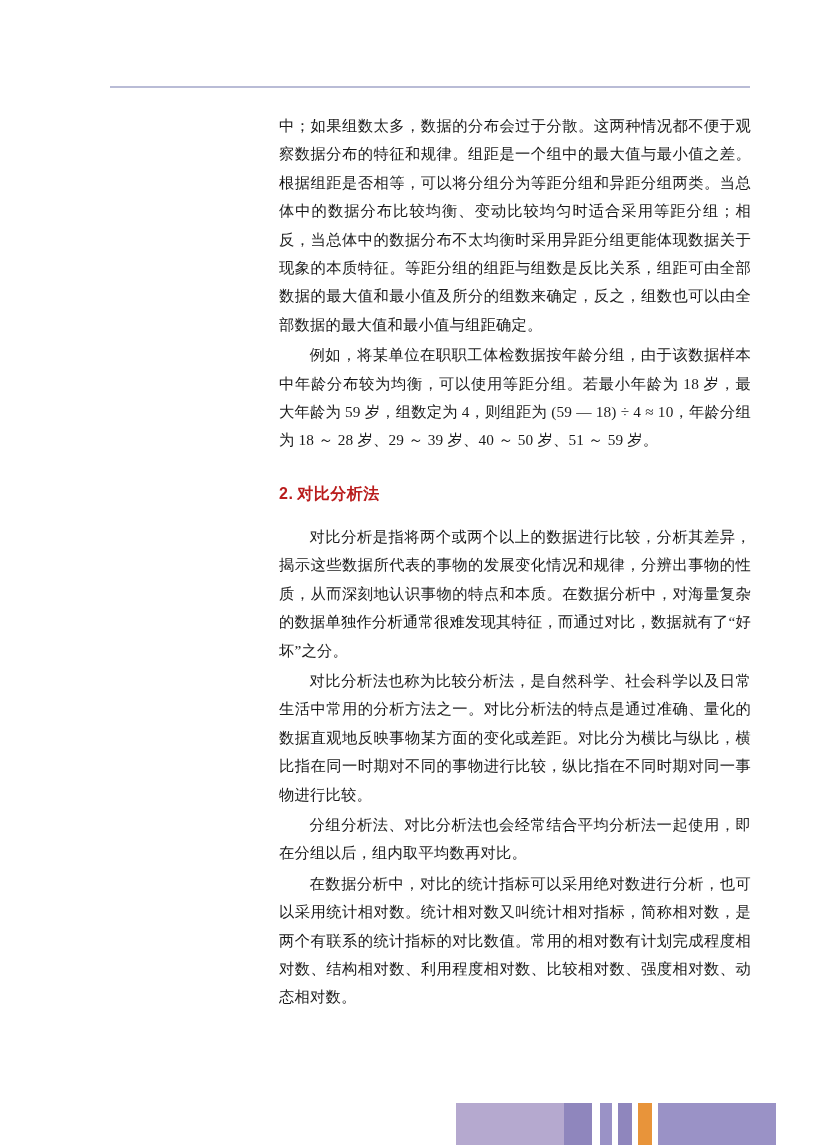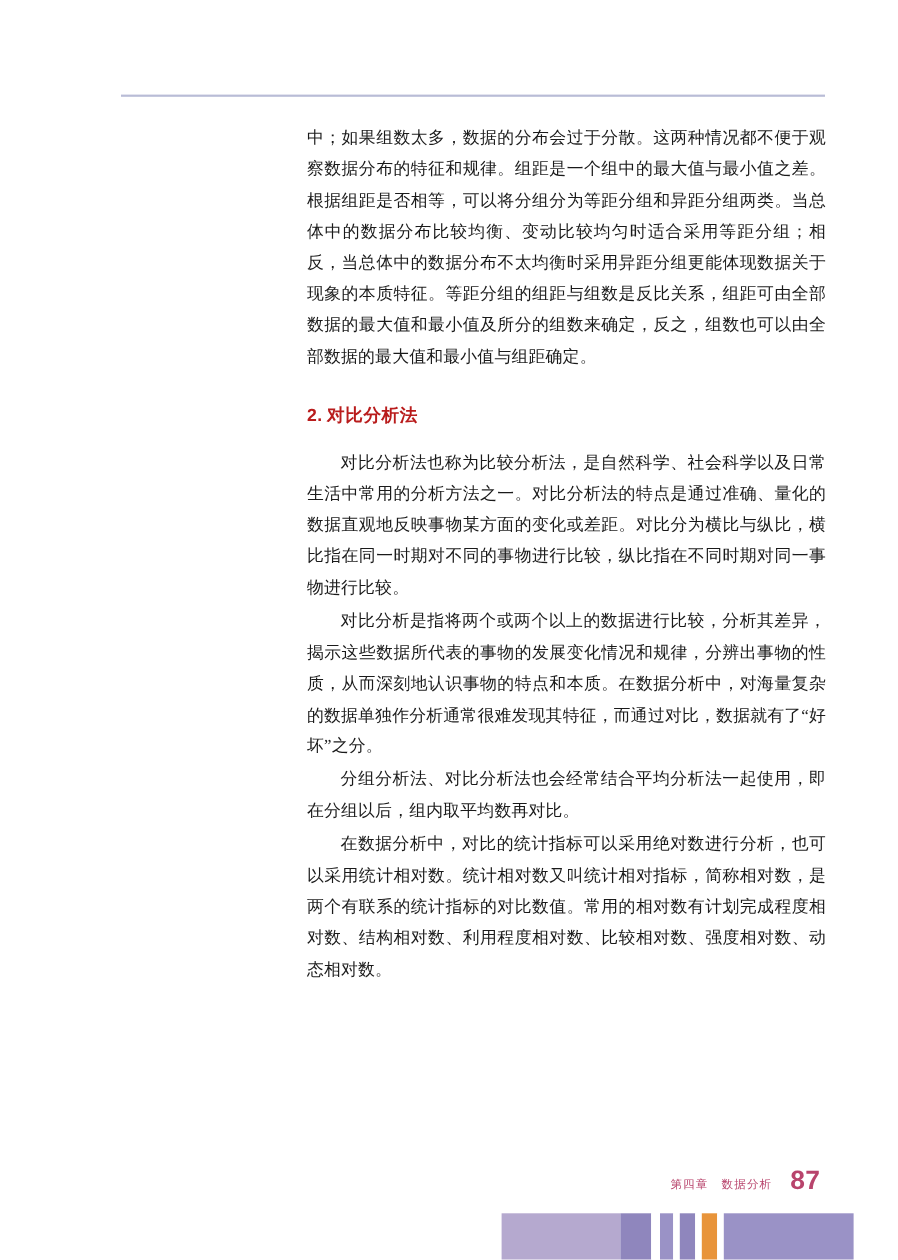--- a/index.html
+++ b/index.html
@@ -105,38 +105,33 @@
 </head>
 <body>
 
 <div class="page">
 
   <div class="top-rule"></div>
 
   <div class="content">
 
     <p class="body">中；如果组数太多，数据的分布会过于分散。这两种情况都不便于观察数据分布的特征和规律。组距是一个组中的最大值与最小值之差。根据组距是否相等，可以将分组分为等距分组和异距分组两类。当总体中的数据分布比较均衡、变动比较均匀时适合采用等距分组；相反，当总体中的数据分布不太均衡时采用异距分组更能体现数据关于现象的本质特征。等距分组的组距与组数是反比关系，组距可由全部数据的最大值和最小值及所分的组数来确定，反之，组数也可以由全部数据的最大值和最小值与组距确定。</p>
+    <p class="body indent">例如，将某单位在职职工体检数据按年龄分组，由于该数据样本中年龄分布较为均衡，可以使用等距分组。若最小年龄为 18 岁，最大年龄为 59 岁，组数定为 4，则组距为 (59 — 18) ÷ 4 ≈ 10，年龄分组为 18 ～ 28 岁、29 ～ 39 岁、40 ～ 50 岁、51 ～ 59 岁。</p>
 
     <h2 class="section-head">
       <span class="num">2.</span><span>对比分析法</span>
     </h2>
 
+    <p class="body indent">对比分析是指将两个或两个以上的数据进行比较，分析其差异，揭示这些数据所代表的事物的发展变化情况和规律，分辨出事物的性质，从而深刻地认识事物的特点和本质。在数据分析中，对海量复杂的数据单独作分析通常很难发现其特征，而通过对比，数据就有了“好坏”之分。</p>
     <p class="body indent">对比分析法也称为比较分析法，是自然科学、社会科学以及日常生活中常用的分析方法之一。对比分析法的特点是通过准确、量化的数据直观地反映事物某方面的变化或差距。对比分为横比与纵比，横比指在同一时期对不同的事物进行比较，纵比指在不同时期对同一事物进行比较。</p>
-    <p class="body indent">对比分析是指将两个或两个以上的数据进行比较，分析其差异，揭示这些数据所代表的事物的发展变化情况和规律，分辨出事物的性质，从而深刻地认识事物的特点和本质。在数据分析中，对海量复杂的数据单独作分析通常很难发现其特征，而通过对比，数据就有了“好坏”之分。</p>
     <p class="body indent">分组分析法、对比分析法也会经常结合平均分析法一起使用，即在分组以后，组内取平均数再对比。</p>
     <p class="body indent">在数据分析中，对比的统计指标可以采用绝对数进行分析，也可以采用统计相对数。统计相对数又叫统计相对指标，简称相对数，是两个有联系的统计指标的对比数值。常用的相对数有计划完成程度相对数、结构相对数、利用程度相对数、比较相对数、强度相对数、动态相对数。</p>
 
   </div>
 
-  <div class="footer">
-    <div class="footer-label">
-      <span>第四章</span><span class="sep"></span><span>数据分析</span>
-    </div>
-    <div class="page-num">87</div>
-  </div>
 
   <div class="deco">
       <span style="left: 0px; width: 108px; background: rgb(181, 169, 207);"></span>
       <span style="left: 108px; width: 28px; background: rgb(143, 134, 189);"></span>
       <span style="left: 136px; width: 8px; background: rgb(255, 255, 255);"></span>
       <span style="left: 144px; width: 12px; background: rgb(154, 146, 198);"></span>
       <span style="left: 156px; width: 6px; background: rgb(255, 255, 255);"></span>
       <span style="left: 162px; width: 14px; background: rgb(143, 134, 189);"></span>
       <span style="left: 176px; width: 6px; background: rgb(255, 255, 255);"></span>
       <span style="left: 182px; width: 14px; background: rgb(232, 148, 58);"></span>

